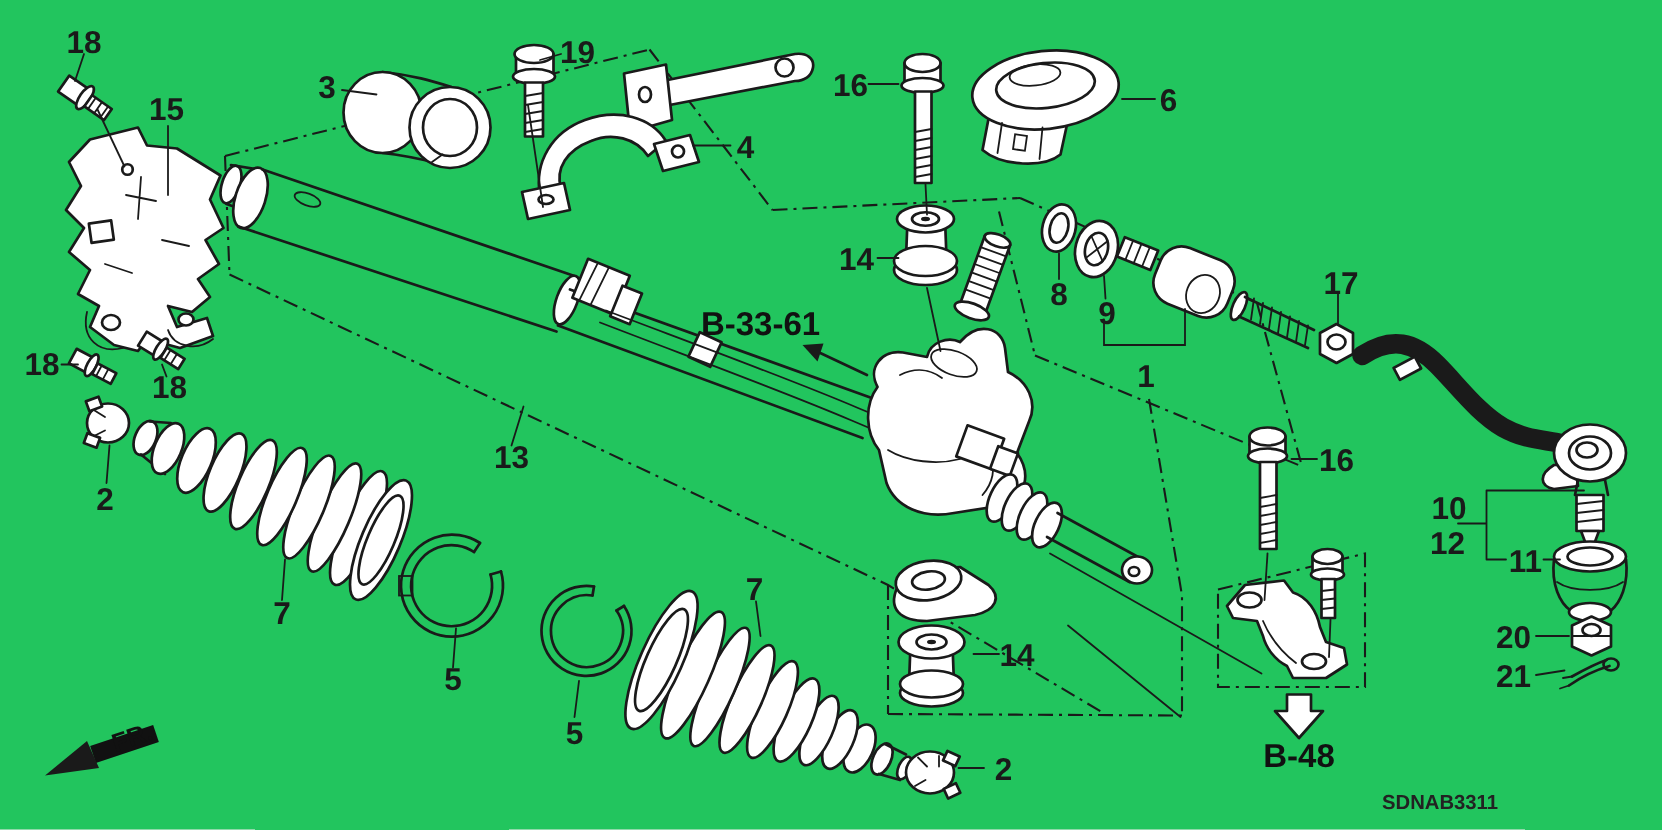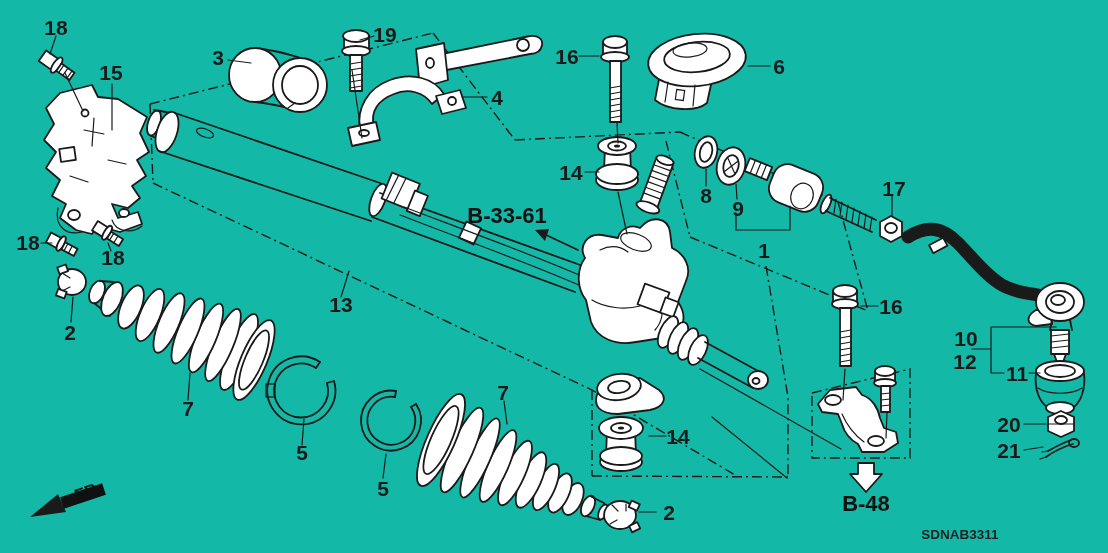--- a/index.html
+++ b/index.html
@@ -1,16 +1,16 @@
 <!DOCTYPE html>
 <html><head>
 <meta charset="utf-8">
 <style>
   html,body{margin:0;padding:0;background:#e8e8e8;}
-  .stage{position:relative;width:1108px;height:553px;background:#14b8a6;overflow:hidden;
+  .stage{position:relative;width:1108px;height:553px;background:#22c55e;overflow:hidden;
          font-family:"Liberation Sans",sans-serif;}
   svg{position:absolute;left:0;top:0;}
   .ln{fill:none;stroke:#1a1a1a;stroke-width:1.8;stroke-linecap:round;stroke-linejoin:round;}
   .fw{fill:#ffffff;stroke:#1a1a1a;stroke-width:1.8;stroke-linejoin:round;}
   .thin{fill:none;stroke:#1a1a1a;stroke-width:1.2;stroke-linecap:round;}
   .dash{fill:none;stroke:#1a1a1a;stroke-width:1.4;stroke-dasharray:10 4 2 4;}
   .thick{fill:none;stroke:#1a1a1a;stroke-width:13;stroke-linecap:round;}
   .lbl{font:700 21px "Liberation Sans",sans-serif;fill:#1a1a1a;}
   .ref{font:800 22px "Liberation Sans",sans-serif;fill:#111111;}
   .code{font:700 13.5px "Liberation Sans",sans-serif;fill:#222222;}

